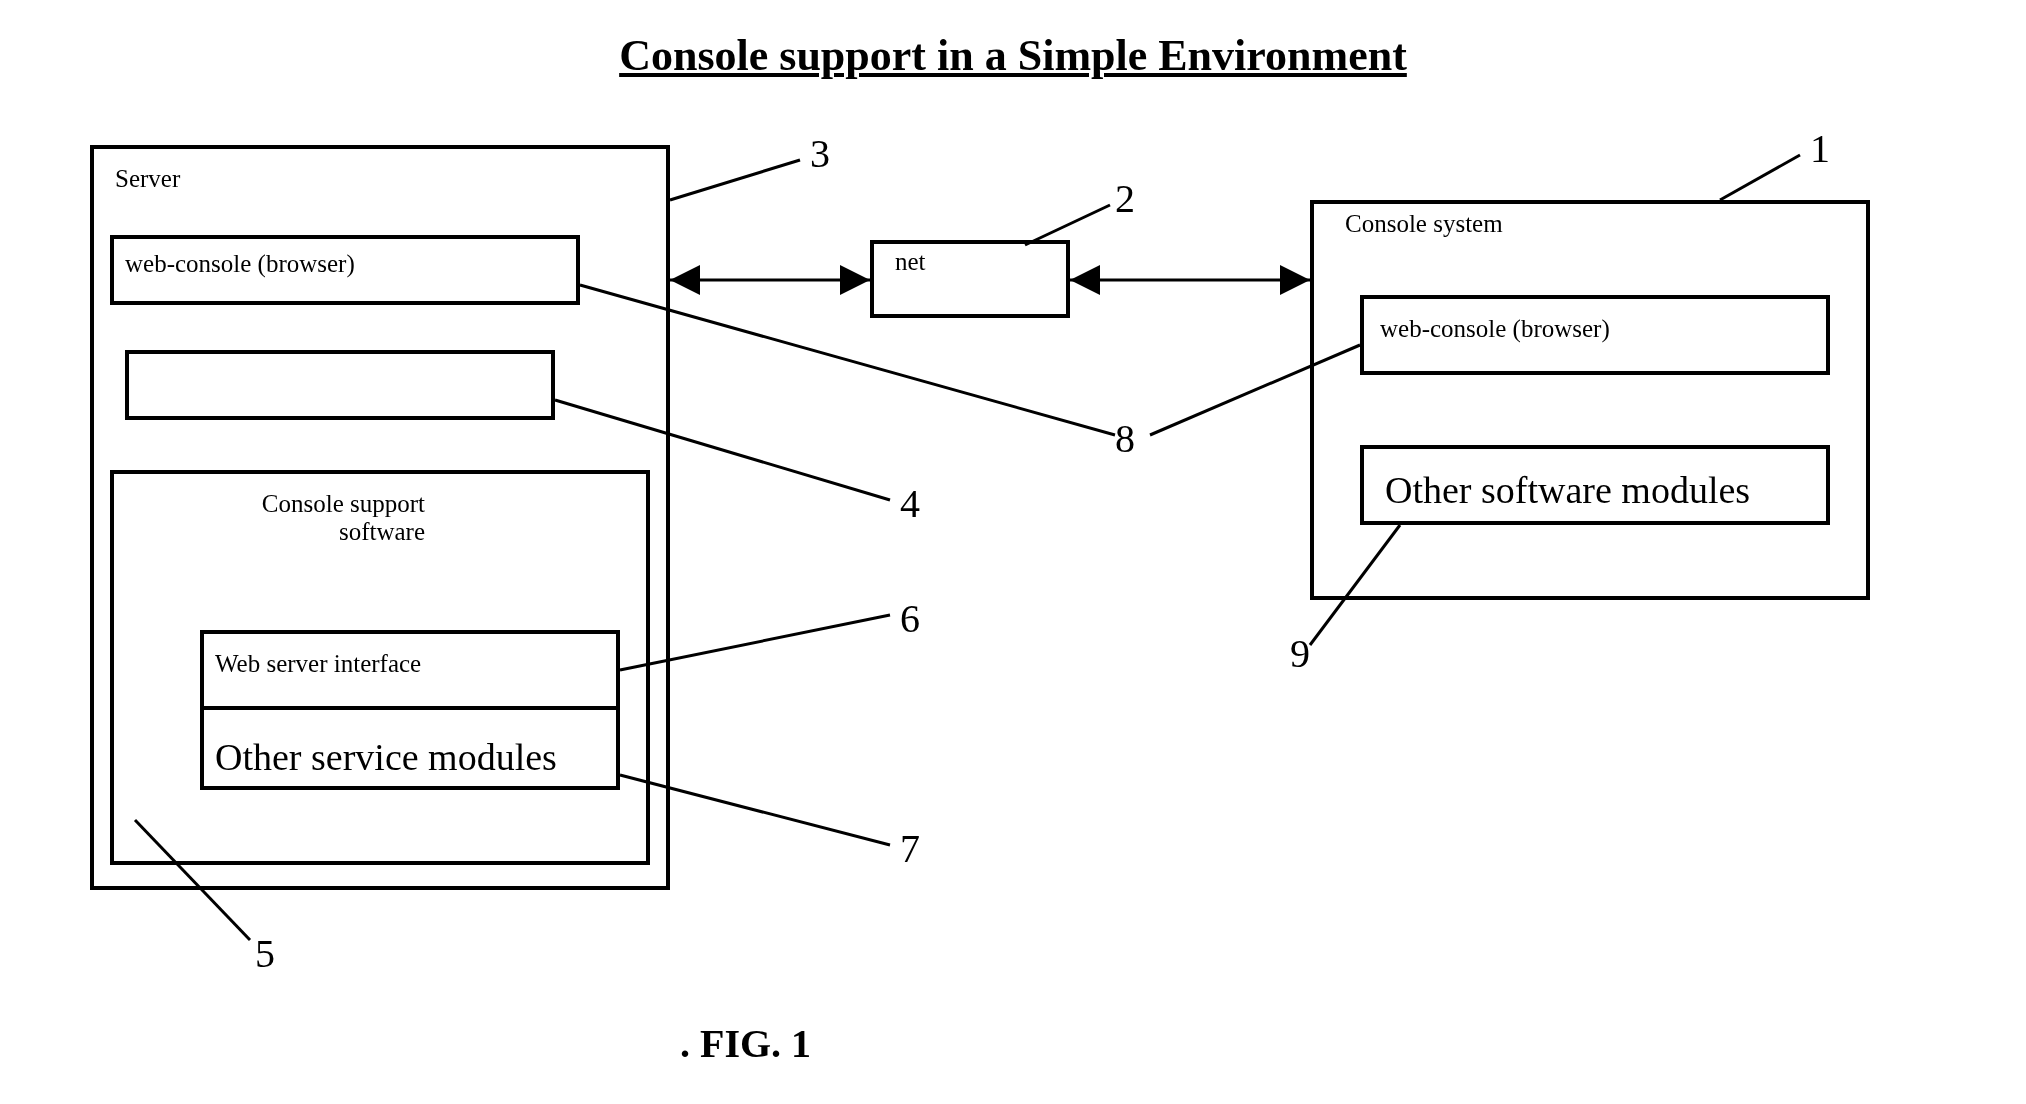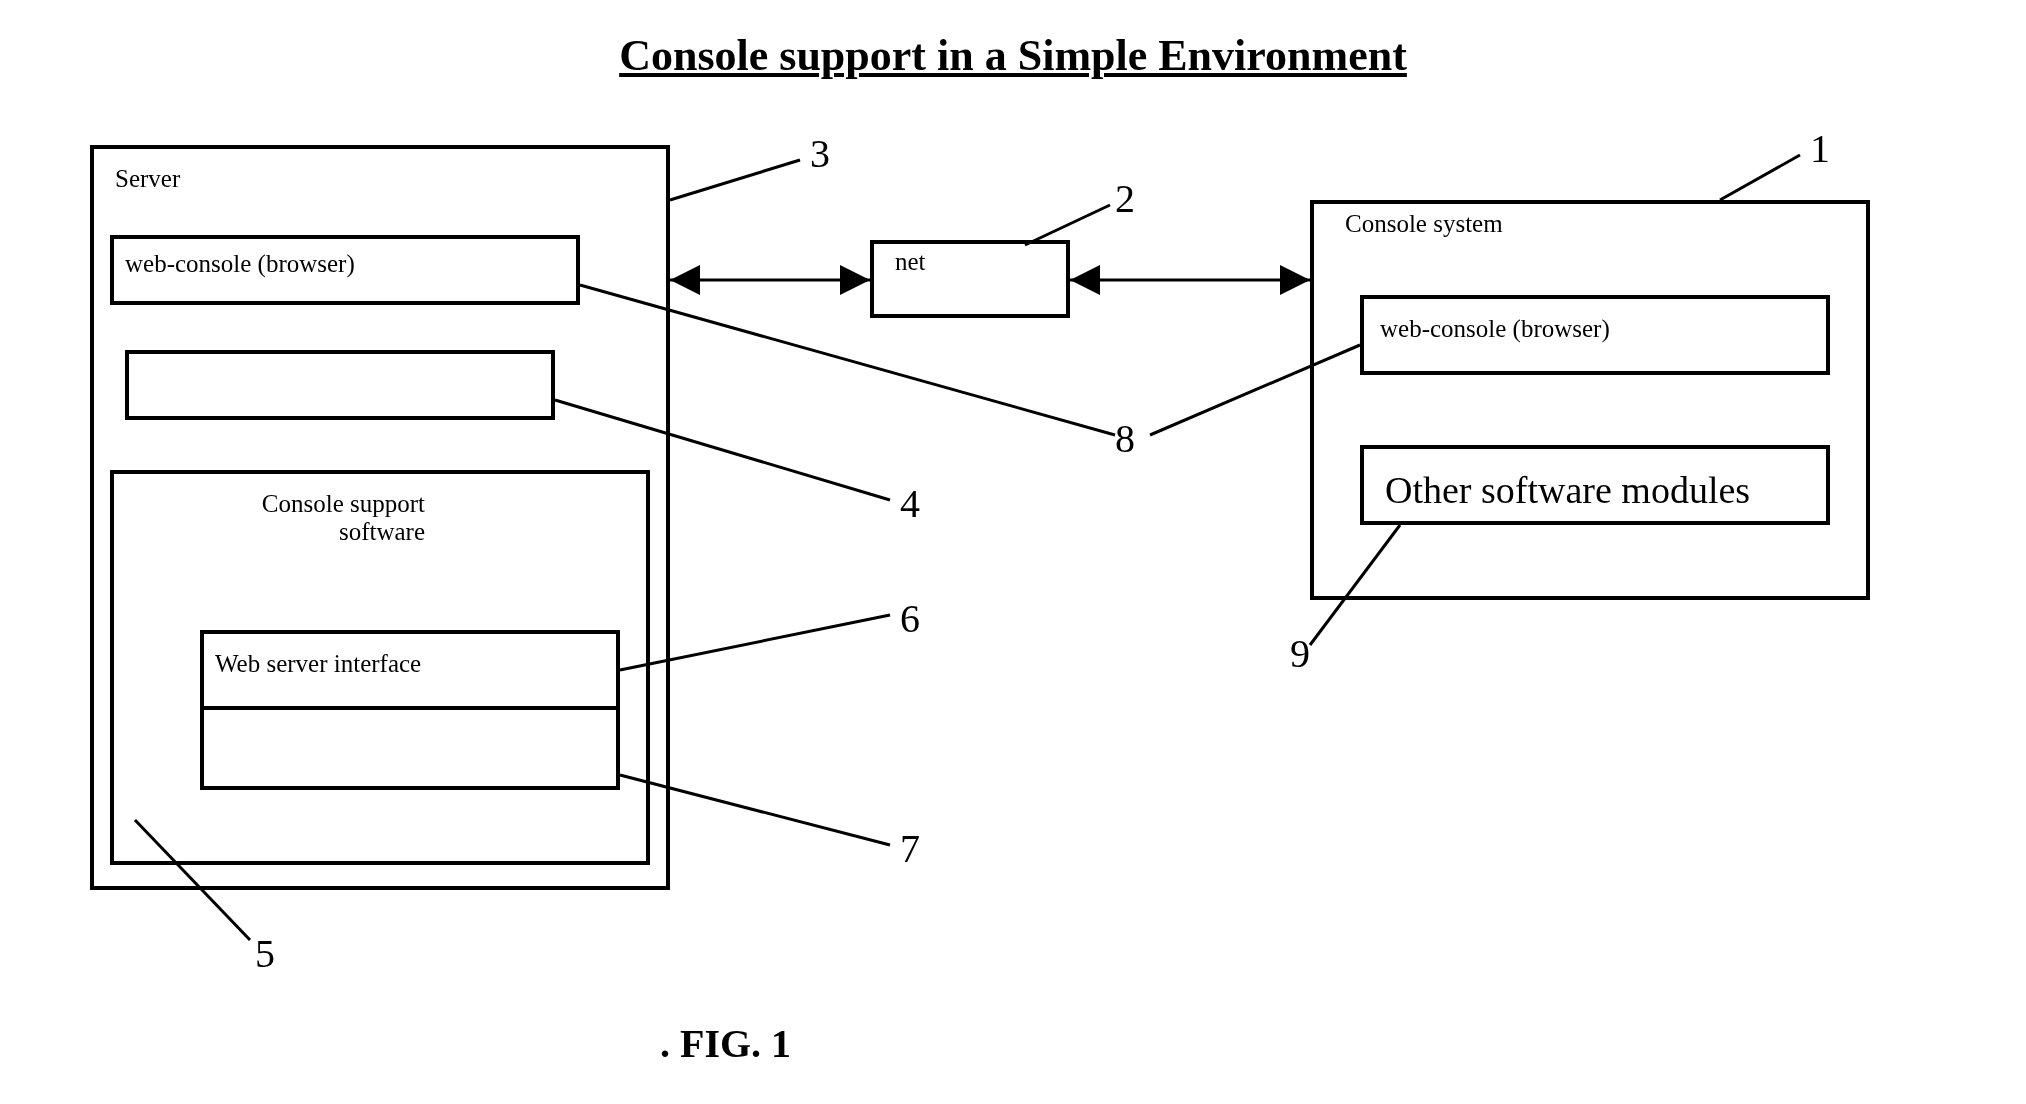--- a/index.html
+++ b/index.html
@@ -47,20 +47,21 @@
     font-size: 38px;
   }
   .num {
     position: absolute;
     font-size: 40px;
   }
   .figcap {
     position: absolute;
     font-size: 40px;
     font-weight: bold;
+    margin-left: 20px;
   }
   svg.overlay {
     position: absolute;
     left: 0; top: 0;
     width: 2026px;
     height: 1104px;
     pointer-events: none;
   }
   line, path {
     stroke: #000;
@@ -90,20 +91,21 @@
   <div class="box" style="left:125px; top:350px; width:430px; height:70px;"></div>
 
   <div class="box" style="left:110px; top:470px; width:540px; height:395px;"></div>
   <div class="label multiline" style="left:125px; top:490px; width:300px; white-space:pre-line;">Console support
 software</div>
 
   <div class="box" style="left:200px; top:630px; width:420px; height:80px;"></div>
   <div class="label" style="left:215px; top:650px;">Web server interface</div>
 
   <div class="box" style="left:200px; top:710px; width:420px; height:80px; border-top:0;"></div>
+  <div class="label small" style="left:215px; top:735px;">Other service modules</div>
 
   <div class="box" style="left:870px; top:240px; width:200px; height:78px;"></div>
   <div class="label" style="left:895px; top:248px;">net</div>
 
   <div class="box" style="left:1310px; top:200px; width:560px; height:400px;"></div>
   <div class="label" style="left:1345px; top:210px;">Console system</div>
 
   <div class="box" style="left:1360px; top:295px; width:470px; height:80px;"></div>
   <div class="label" style="left:1380px; top:315px;">web-console (browser)</div>
 

